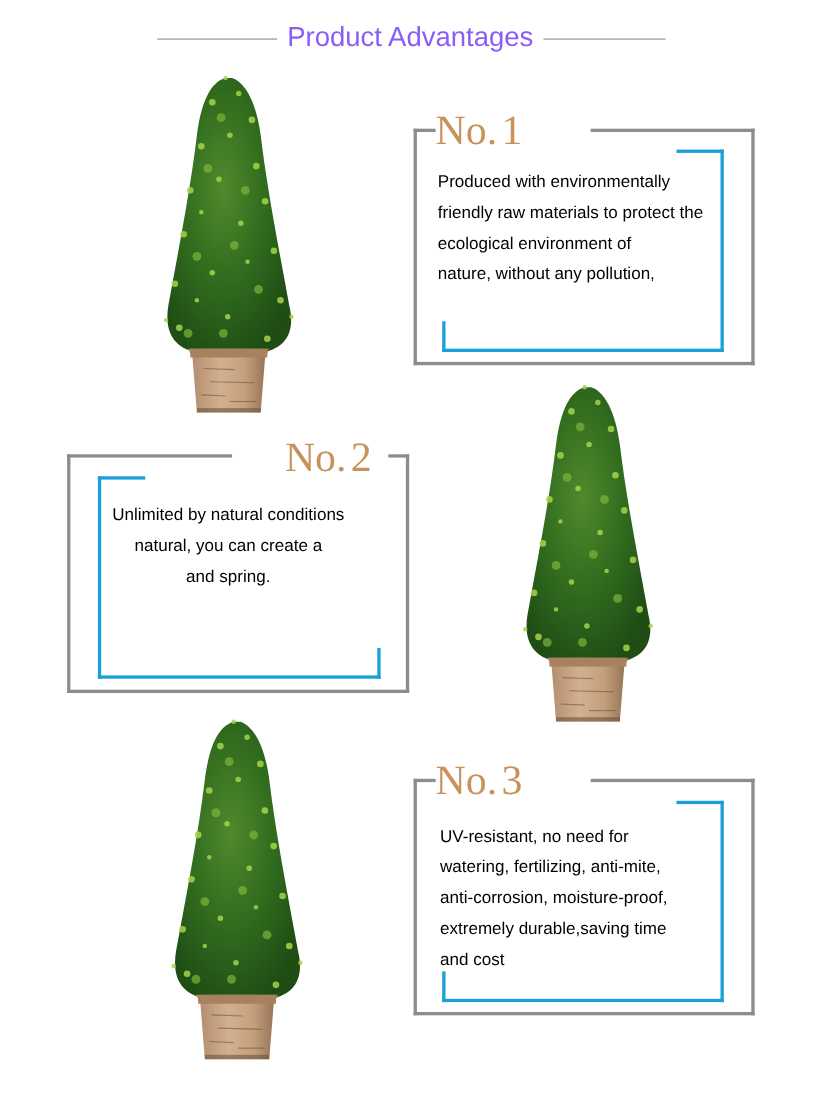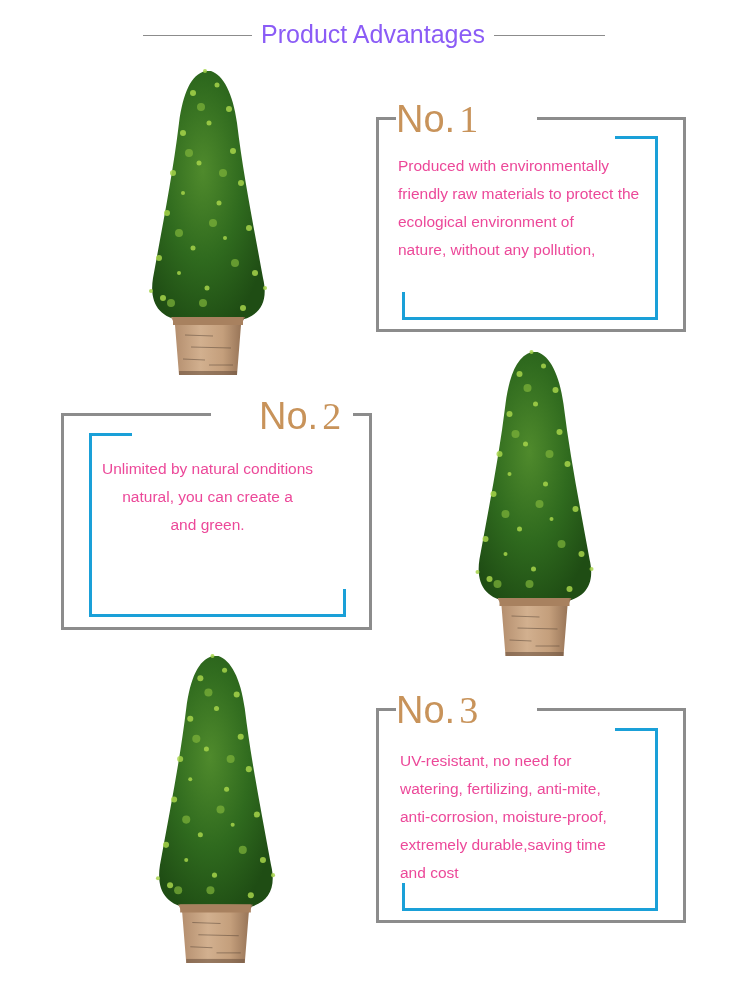--- a/index.html
+++ b/index.html
@@ -2,23 +2,23 @@
 <html><head>
 <meta charset="utf-8">
 <style>
   html, body { margin:0; padding:0; background:#ffffff; }
   body { width:750px; height:998px; position:relative; overflow:hidden; font-family:"Liberation Sans", sans-serif; }
   .header-line { position:absolute; top:35px; height:1px; background:#8c8c8c; }
   .header-title { position:absolute; top:18px; left:252px; width:242px; text-align:center; font-size:25px; color:#8b5cf6; line-height:32px; font-family:"Liberation Sans", sans-serif; }
   .gray { position:absolute; background:#8c8c8c; }
   .blue { position:absolute; background:#1aa0d8; }
   .no-title { position:absolute; font-size:38px; line-height:40px; color:#c8935a; white-space:nowrap; }
-  .no-title .lbl { font-family:Liberation Sans, sans-serif; }
+  .no-title .lbl { font-family:Liberation Serif, serif; }
   .no-title .num { font-family:"Liberation Serif", serif; font-weight:normal; margin-left:4px; }
-  .body-text { position:absolute; font-size:15.5px; line-height:28px; color:#ec4899; font-family:"Liberation Sans", sans-serif; }
+  .body-text { position:absolute; font-size:15.5px; line-height:28px; color:#000000; font-family:"Liberation Sans", sans-serif; }
   .body-text div { white-space:nowrap; }
   .plant { position:absolute; }
 </style>
 </head>
 <body>
 
 <div class="header-line" style="left:143px; width:109px;"></div>
 <div class="header-title">Product Advantages</div>
 <div class="header-line" style="left:494px; width:111px;"></div>
 
@@ -125,21 +125,21 @@
   <div class="blue" style="left:89px; top:433px; width:43px; height:3px;"></div>
   <div class="blue" style="left:89px; top:433px; width:3px; height:184px;"></div>
   <div class="blue" style="left:89px; top:614px; width:257px; height:3px;"></div>
   <div class="blue" style="left:343px; top:589px; width:3px; height:28px;"></div>
   <div class="no-title" style="left:259px; top:396px;">
     <span class="lbl">No.</span><span class="num">2</span>
   </div>
   <div class="body-text" style="left:102px; top:455px;text-align:center;">
     <div>Unlimited by natural conditions</div>
     <div>natural, you can create a</div>
-    <div>and green.</div>
+    <div>and spring.</div>
   </div>
 </div>
 
 <div class="plant" style="left:467px; top:344px; width:135px; height:315px;">
   <svg width="135" height="315" viewBox="0 0 130 315">
       <use href="#plantShape"></use>
     </svg>
 </div>
 
 <div class="plant" style="left:148px; top:648px; width:135px; height:318px;">

